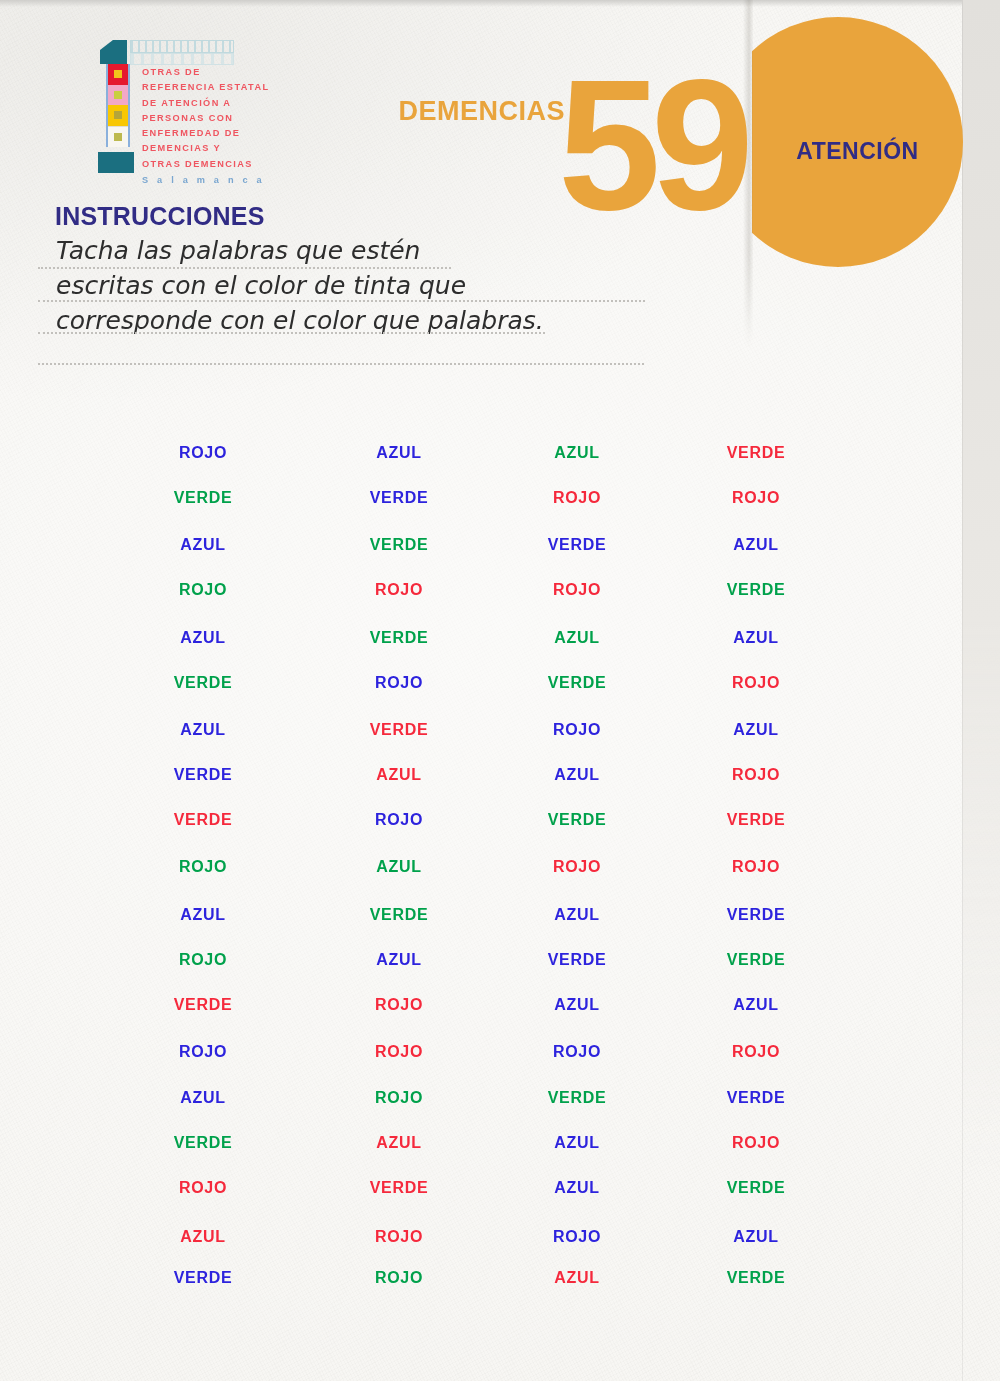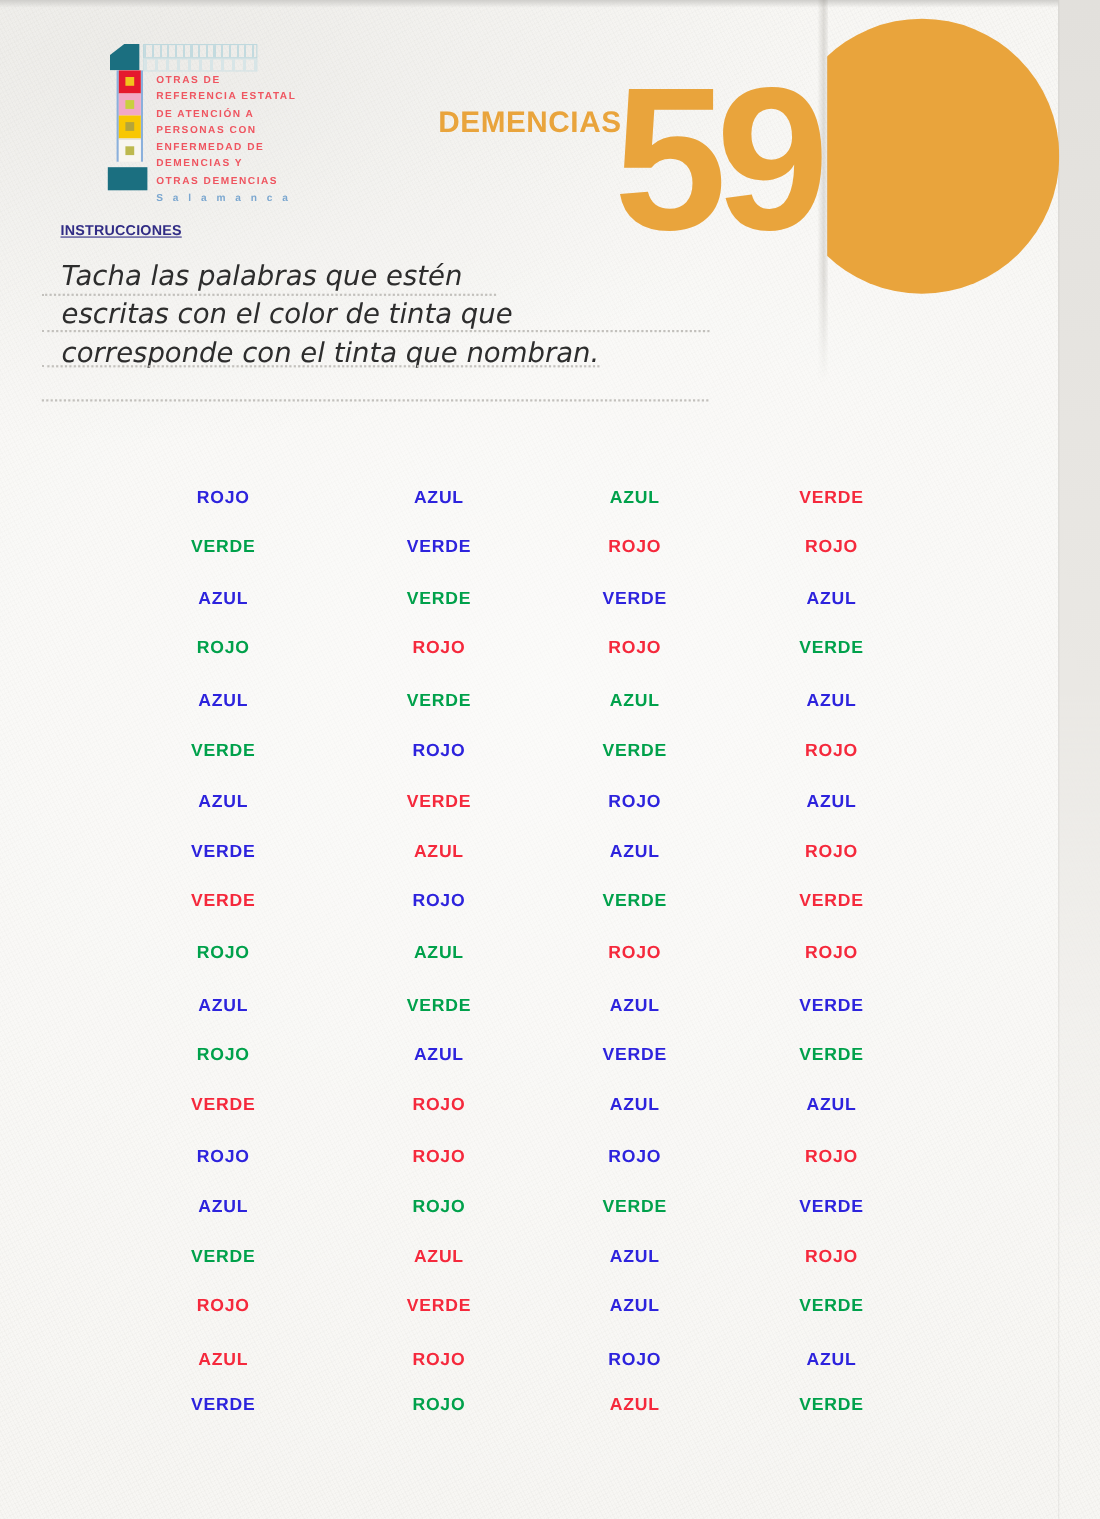--- a/index.html
+++ b/index.html
@@ -49,41 +49,42 @@
   .sq-red{background:#e5192e;} .sq-red span{background:#f2c41c;}
   .sq-pink{background:#f2a8c6;} .sq-pink span{background:#c9cf3f;}
   .sq-yellow{background:#f8c703;} .sq-yellow span{background:#b5a53a;}
   .sq-white{background:#f8f6f0;border-top:1px solid #e0ddd2;} .sq-white span{background:#bdb94e;}
   .logo-base{position:absolute;left:0;top:114px;width:36px;height:21px;background:#1b6f80;}
   .logo-text{position:absolute;left:44px;top:27px;width:86px;color:#ef5560;
     font-size:9.2px;font-weight:bold;letter-spacing:1.4px;line-height:15.3px;white-space:nowrap;}
   .logo-text span{display:block;}
   .logo-text .city{color:#7ba7d0;letter-spacing:3.2px;margin-top:1px;}
   
-  .instr-title{position:absolute;left:55px;top:202px;font-size:13px;font-weight:bold;letter-spacing:0.2px;text-decoration:underline;}
+  .instr-title{position:absolute;left:55px;top:202px;font-size:25px;font-weight:bold;letter-spacing:0.2px;}
   .instr-line{position:absolute;left:56px;color:#2d2d2d;
     font-family:"DejaVu Sans",sans-serif;font-style:italic;font-size:25px;white-space:nowrap;}
   .t1{top:236px;} .t2{top:271px;} .t3{top:306px;}
   .dots{position:absolute;left:38px;height:0;border-bottom:2px dotted #c2c0bc;}
   .d1{top:267px;width:413px;} .d2{top:300px;width:607px;}
   .d3{top:332px;width:507px;} .d4{top:363px;width:606px;}
   
   .word-grid{position:absolute;inset:0;}
   .word{position:absolute;transform:translate(-50%,-50%);font-weight:bold;
     font-size:16px;letter-spacing:0.7px;white-space:nowrap;}
 </style>
 </head>
 <body>
 
 <div class="page">
   <div class="top-edge"></div>
   <div class="right-strip"></div>
 
   <div class="underlay">
     <div class="badge-circle" style="background: rgb(233, 164, 60);"></div>
+    <div class="badge-label" style="color: rgb(49, 44, 133);">ATENCIÓN</div>
   </div>
   <div class="sheet-edge"></div>
 
   <div class="logo">
     <div class="logo-building"></div>
     <div class="logo-building2"></div>
     <div class="logo-flag"></div>
     <div class="logo-col">
       <div class="sq sq-red">
           <span></span>
@@ -110,21 +111,21 @@
       <span class="city">S a l a m a n c a</span>
     </div>
   </div>
 
   <div class="ejercicio" style="color: rgb(233, 164, 60);">DEMENCIAS</div>
   <div class="big-number" style="color: rgb(233, 164, 60);">59</div>
 
   <div class="instr-title" style="color: rgb(49, 44, 133);">INSTRUCCIONES</div>
   <div class="instr-line t1">Tacha las palabras que estén</div>
   <div class="instr-line t2">escritas con el color de tinta que</div>
-  <div class="instr-line t3">corresponde con el tinta que nombran.</div>
+  <div class="instr-line t3">corresponde con el color que palabras.</div>
   <div class="dots d1"></div>
   <div class="dots d2"></div>
   <div class="dots d3"></div>
   <div class="dots d4"></div>
 
   <div class="word-grid">
       <span class="word" style="left: 203px; top: 453px; color: rgb(45, 35, 221);">ROJO</span>
       <span class="word" style="left: 399px; top: 453px; color: rgb(45, 35, 221);">AZUL</span>
       <span class="word" style="left: 577px; top: 453px; color: rgb(0, 161, 75);">AZUL</span>
       <span class="word" style="left: 756px; top: 453px; color: rgb(245, 41, 60);">VERDE</span>

